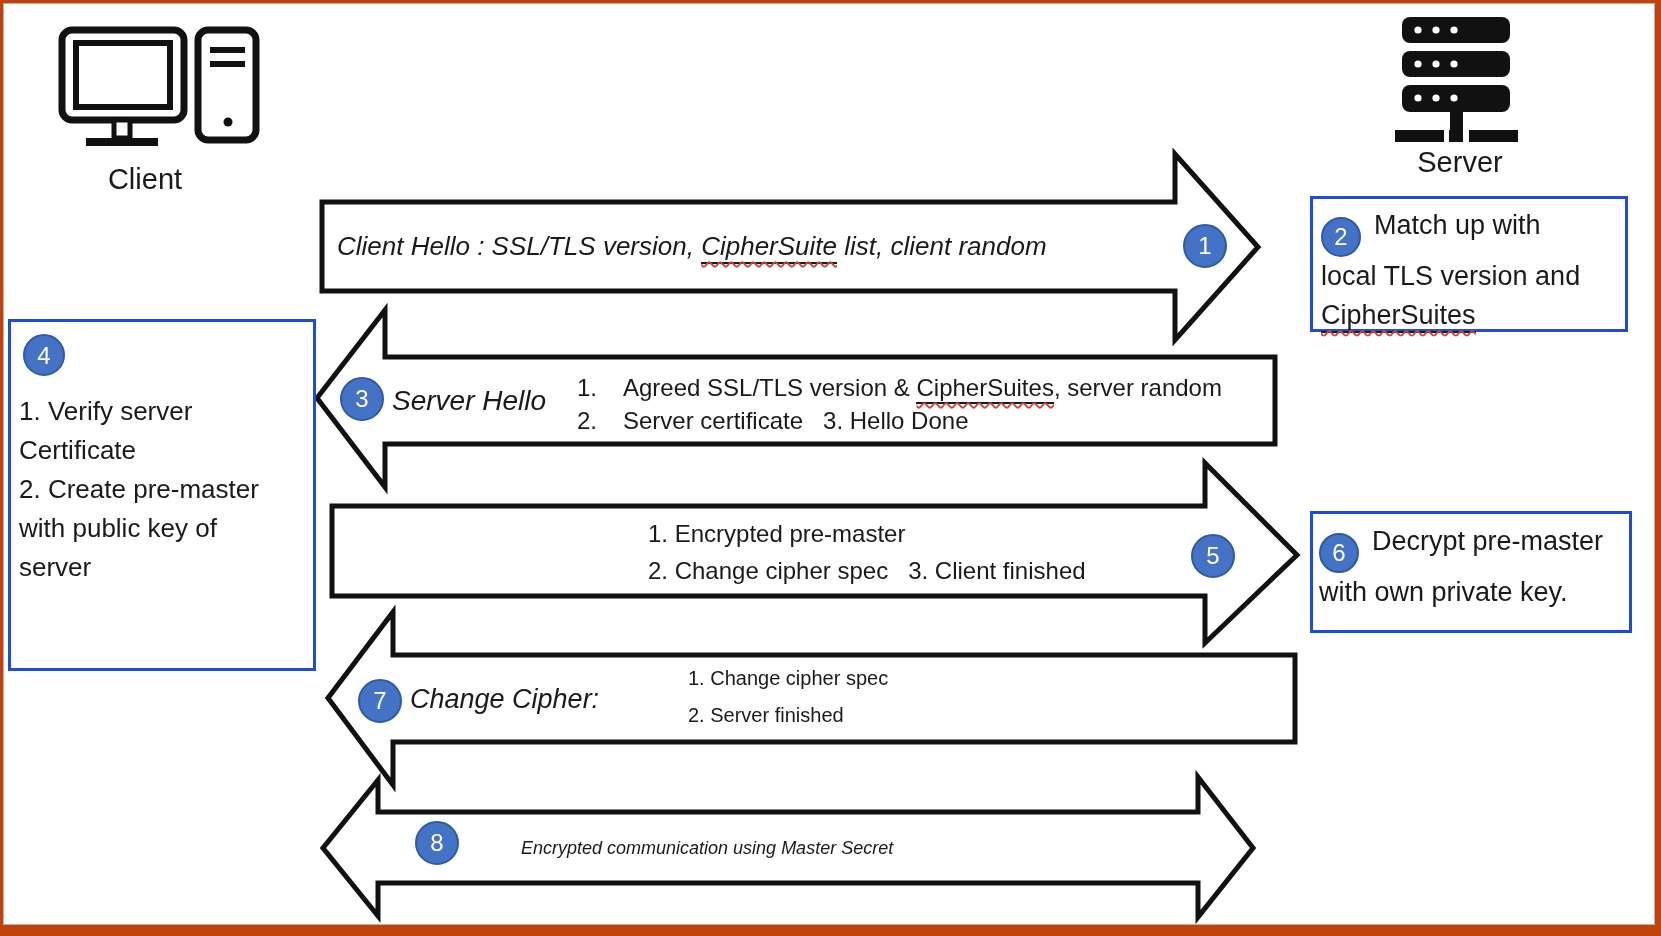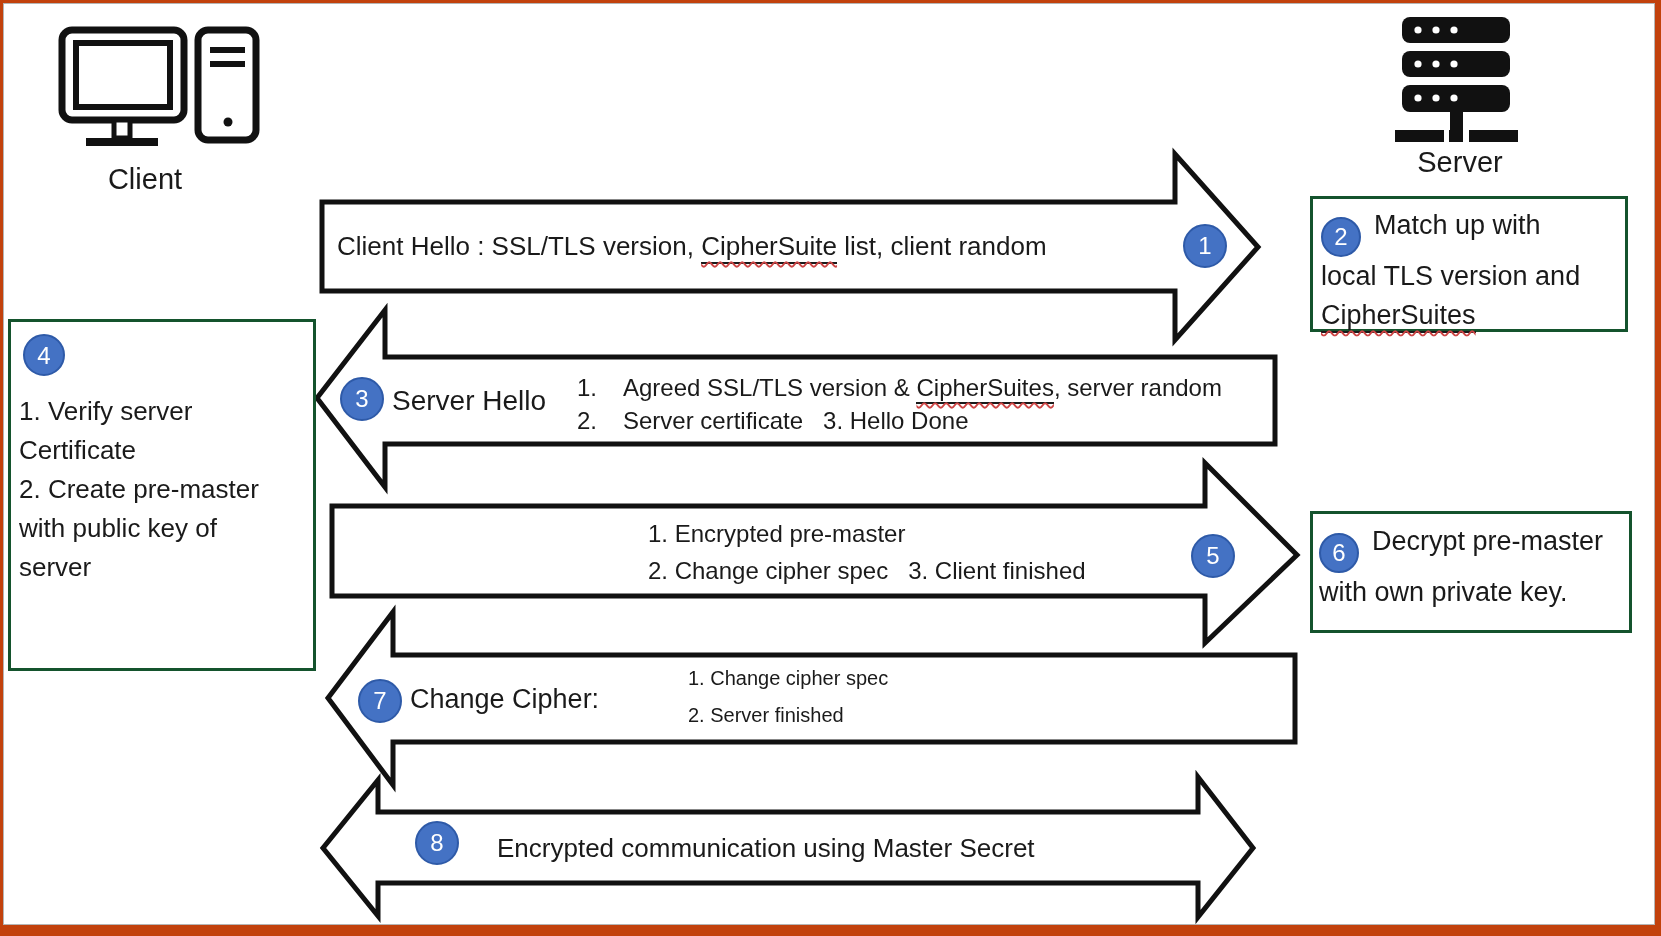--- a/index.html
+++ b/index.html
@@ -2,39 +2,39 @@
 <html style="--badge: #4472C4; --badge-br: #2E5AA8;"><head>
 <meta charset="utf-8">
 <style>
   html,body{margin:0;padding:0;background:#ececec;}
   .stage{position:relative;width:1661px;height:936px;background:#c2410c;overflow:hidden;
          font-family:"Liberation Sans",sans-serif;color:#1a1a1a;}
   .paper{position:absolute;left:3px;top:3px;width:1650px;height:920px;background:#fff;
          border:1px solid #b5b5b5;}
   .layer{position:absolute;left:0;top:0;}
   .abs{position:absolute;}
-  .vcenter{display:flex;align-items:center;}
+  .vcenter{display:flex;align-items:center;font-style:italic;}
   .badge{width:44px;height:44px;border-radius:50%;background:var(--badge,#4472C4);
          border:2px solid var(--badge-br,#2E5AA8);color:#fff;display:flex;align-items:center;
          justify-content:center;font-size:24px;box-sizing:border-box;}
   .badge.inline{display:inline-flex;width:40px;height:40px;vertical-align:-11px;margin-right:13px;}
   .sp{border-bottom:2px solid #1a1a1a;padding-bottom:1px;
       text-decoration:underline wavy #cc4444;text-decoration-thickness:1.5px;text-underline-offset:6px;}
   .pre{white-space:pre;}
   .list .row{display:flex;}
   .list .num{flex:0 0 46px;}
   .nodelabel{font-size:29px;text-align:center;}
-  .box{position:absolute;border:3px solid #14532d;background:#fff;box-sizing:border-box;}
+  .box{position:absolute;border:3px solid #1d4ed8;background:#fff;box-sizing:border-box;}
   .a1text{font-size:26px;}
   .a2title{font-size:28px;}
   .a2list{font-size:24px;line-height:33px;}
   .a3title,.a4title{font-size:27px;}
   .a3list{font-size:24px;line-height:37px;}
   .a4list{font-size:20px;line-height:37px;}
-  .a5text{font-size:26px;}
+  .a5text{font-size:18px;margin-left:24px;}
   .box2c{font-size:27px;line-height:39px;padding:7px 8px;}
   .box4c{font-size:26px;line-height:39px;padding:10px 8px;}
   .box6c{font-size:27px;line-height:38px;padding:8px 6px;}
 </style>
 </head>
 <body>
 
 <div class="stage">
   <div class="paper"></div>
 

